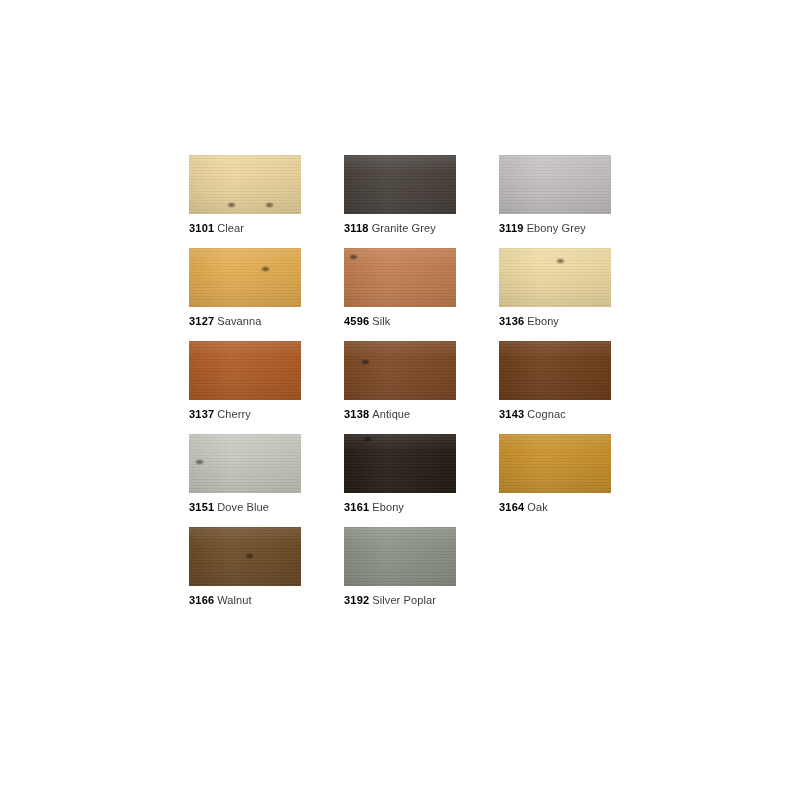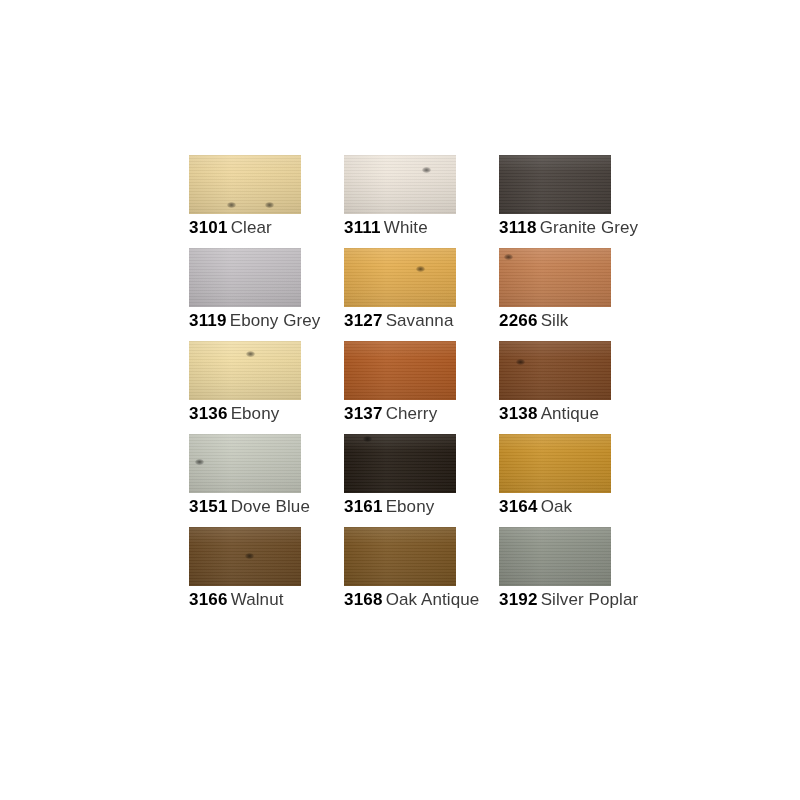--- a/index.html
+++ b/index.html
@@ -76,21 +76,21 @@
     height: 6px;
     border-radius: 50%;
     background: radial-gradient(ellipse at center,
       rgba(0,0,0,0.55) 0%,
       rgba(0,0,0,0.28) 45%,
       rgba(0,0,0,0.00) 80%);
   }
 
   .swatch-label {
     margin-top: 7px;
-    font-size: 17px;
+    font-size: 11px;
     line-height: 14px;
     color: #3b3b3b;
     white-space: nowrap;
     letter-spacing: 0.1px;
   }
   .swatch-code {
     font-weight: bold;
     color: #000000;
     margin-right: 3px;
     letter-spacing: 0.2px;
@@ -108,28 +108,20 @@
       <div class="swatch-cell">
         <div class="swatch-chip" style="background-color: rgb(237, 214, 156);">
           <div class="shade"></div>
           <div class="grain"></div>
           <div class="knot" style="left: 38px; top: 47px;"></div>
           <div class="knot" style="left: 76px; top: 47px;"></div>
         </div>
         <div class="swatch-label"><span class="swatch-code">3101</span><span class="swatch-name">Clear</span></div>
       </div>
       <div class="swatch-cell">
-        <div class="swatch-chip" style="background-color: rgb(238, 230, 219);">
-          <div class="shade"></div>
-          <div class="grain"></div>
-          <div class="knot" style="left: 78px; top: 12px;"></div>
-        </div>
-        <div class="swatch-label"><span class="swatch-code">3111</span><span class="swatch-name">White</span></div>
-      </div>
-      <div class="swatch-cell">
         <div class="swatch-chip" style="background-color: rgb(70, 63, 58);">
           <div class="shade"></div>
           <div class="grain"></div>
         </div>
         <div class="swatch-label"><span class="swatch-code">3118</span><span class="swatch-name">Granite Grey</span></div>
       </div>
       <div class="swatch-cell">
         <div class="swatch-chip" style="background-color: rgb(196, 192, 196);">
           <div class="shade"></div>
           <div class="grain"></div>
@@ -143,21 +135,21 @@
           <div class="knot" style="left: 72px; top: 18px;"></div>
         </div>
         <div class="swatch-label"><span class="swatch-code">3127</span><span class="swatch-name">Savanna</span></div>
       </div>
       <div class="swatch-cell">
         <div class="swatch-chip" style="background-color: rgb(195, 125, 78);">
           <div class="shade"></div>
           <div class="grain"></div>
           <div class="knot" style="left: 5px; top: 6px;"></div>
         </div>
-        <div class="swatch-label"><span class="swatch-code">2266</span><span class="swatch-name">Silk</span></div>
+        <div class="swatch-label"><span class="swatch-code">4596</span><span class="swatch-name">Silk</span></div>
       </div>
       <div class="swatch-cell">
         <div class="swatch-chip" style="background-color: rgb(240, 220, 162);">
           <div class="shade"></div>
           <div class="grain"></div>
           <div class="knot" style="left: 57px; top: 10px;"></div>
         </div>
         <div class="swatch-label"><span class="swatch-code">3136</span><span class="swatch-name">Ebony</span></div>
       </div>
       <div class="swatch-cell">
@@ -169,20 +161,27 @@
       </div>
       <div class="swatch-cell">
         <div class="swatch-chip" style="background-color: rgb(125, 71, 34);">
           <div class="shade"></div>
           <div class="grain"></div>
           <div class="knot" style="left: 17px; top: 18px;"></div>
         </div>
         <div class="swatch-label"><span class="swatch-code">3138</span><span class="swatch-name">Antique</span></div>
       </div>
       <div class="swatch-cell">
+        <div class="swatch-chip" style="background-color: rgb(110, 60, 23);">
+          <div class="shade"></div>
+          <div class="grain"></div>
+        </div>
+        <div class="swatch-label"><span class="swatch-code">3143</span><span class="swatch-name">Cognac</span></div>
+      </div>
+      <div class="swatch-cell">
         <div class="swatch-chip" style="background-color: rgb(198, 201, 189);">
           <div class="shade"></div>
           <div class="grain"></div>
           <div class="knot" style="left: 6px; top: 25px;"></div>
         </div>
         <div class="swatch-label"><span class="swatch-code">3151</span><span class="swatch-name">Dove Blue</span></div>
       </div>
       <div class="swatch-cell">
         <div class="swatch-chip" style="background-color: rgb(35, 27, 19);">
           <div class="shade"></div>
@@ -198,27 +197,20 @@
         </div>
         <div class="swatch-label"><span class="swatch-code">3164</span><span class="swatch-name">Oak</span></div>
       </div>
       <div class="swatch-cell">
         <div class="swatch-chip" style="background-color: rgb(107, 74, 36);">
           <div class="shade"></div>
           <div class="grain"></div>
           <div class="knot" style="left: 56px; top: 26px;"></div>
         </div>
         <div class="swatch-label"><span class="swatch-code">3166</span><span class="swatch-name">Walnut</span></div>
-      </div>
-      <div class="swatch-cell">
-        <div class="swatch-chip" style="background-color: rgb(122, 85, 34);">
-          <div class="shade"></div>
-          <div class="grain"></div>
-        </div>
-        <div class="swatch-label"><span class="swatch-code">3168</span><span class="swatch-name">Oak Antique</span></div>
       </div>
       <div class="swatch-cell">
         <div class="swatch-chip" style="background-color: rgb(140, 145, 134);">
           <div class="shade"></div>
           <div class="grain"></div>
         </div>
         <div class="swatch-label"><span class="swatch-code">3192</span><span class="swatch-name">Silver Poplar</span></div>
       </div>
     </div>
 </div>

